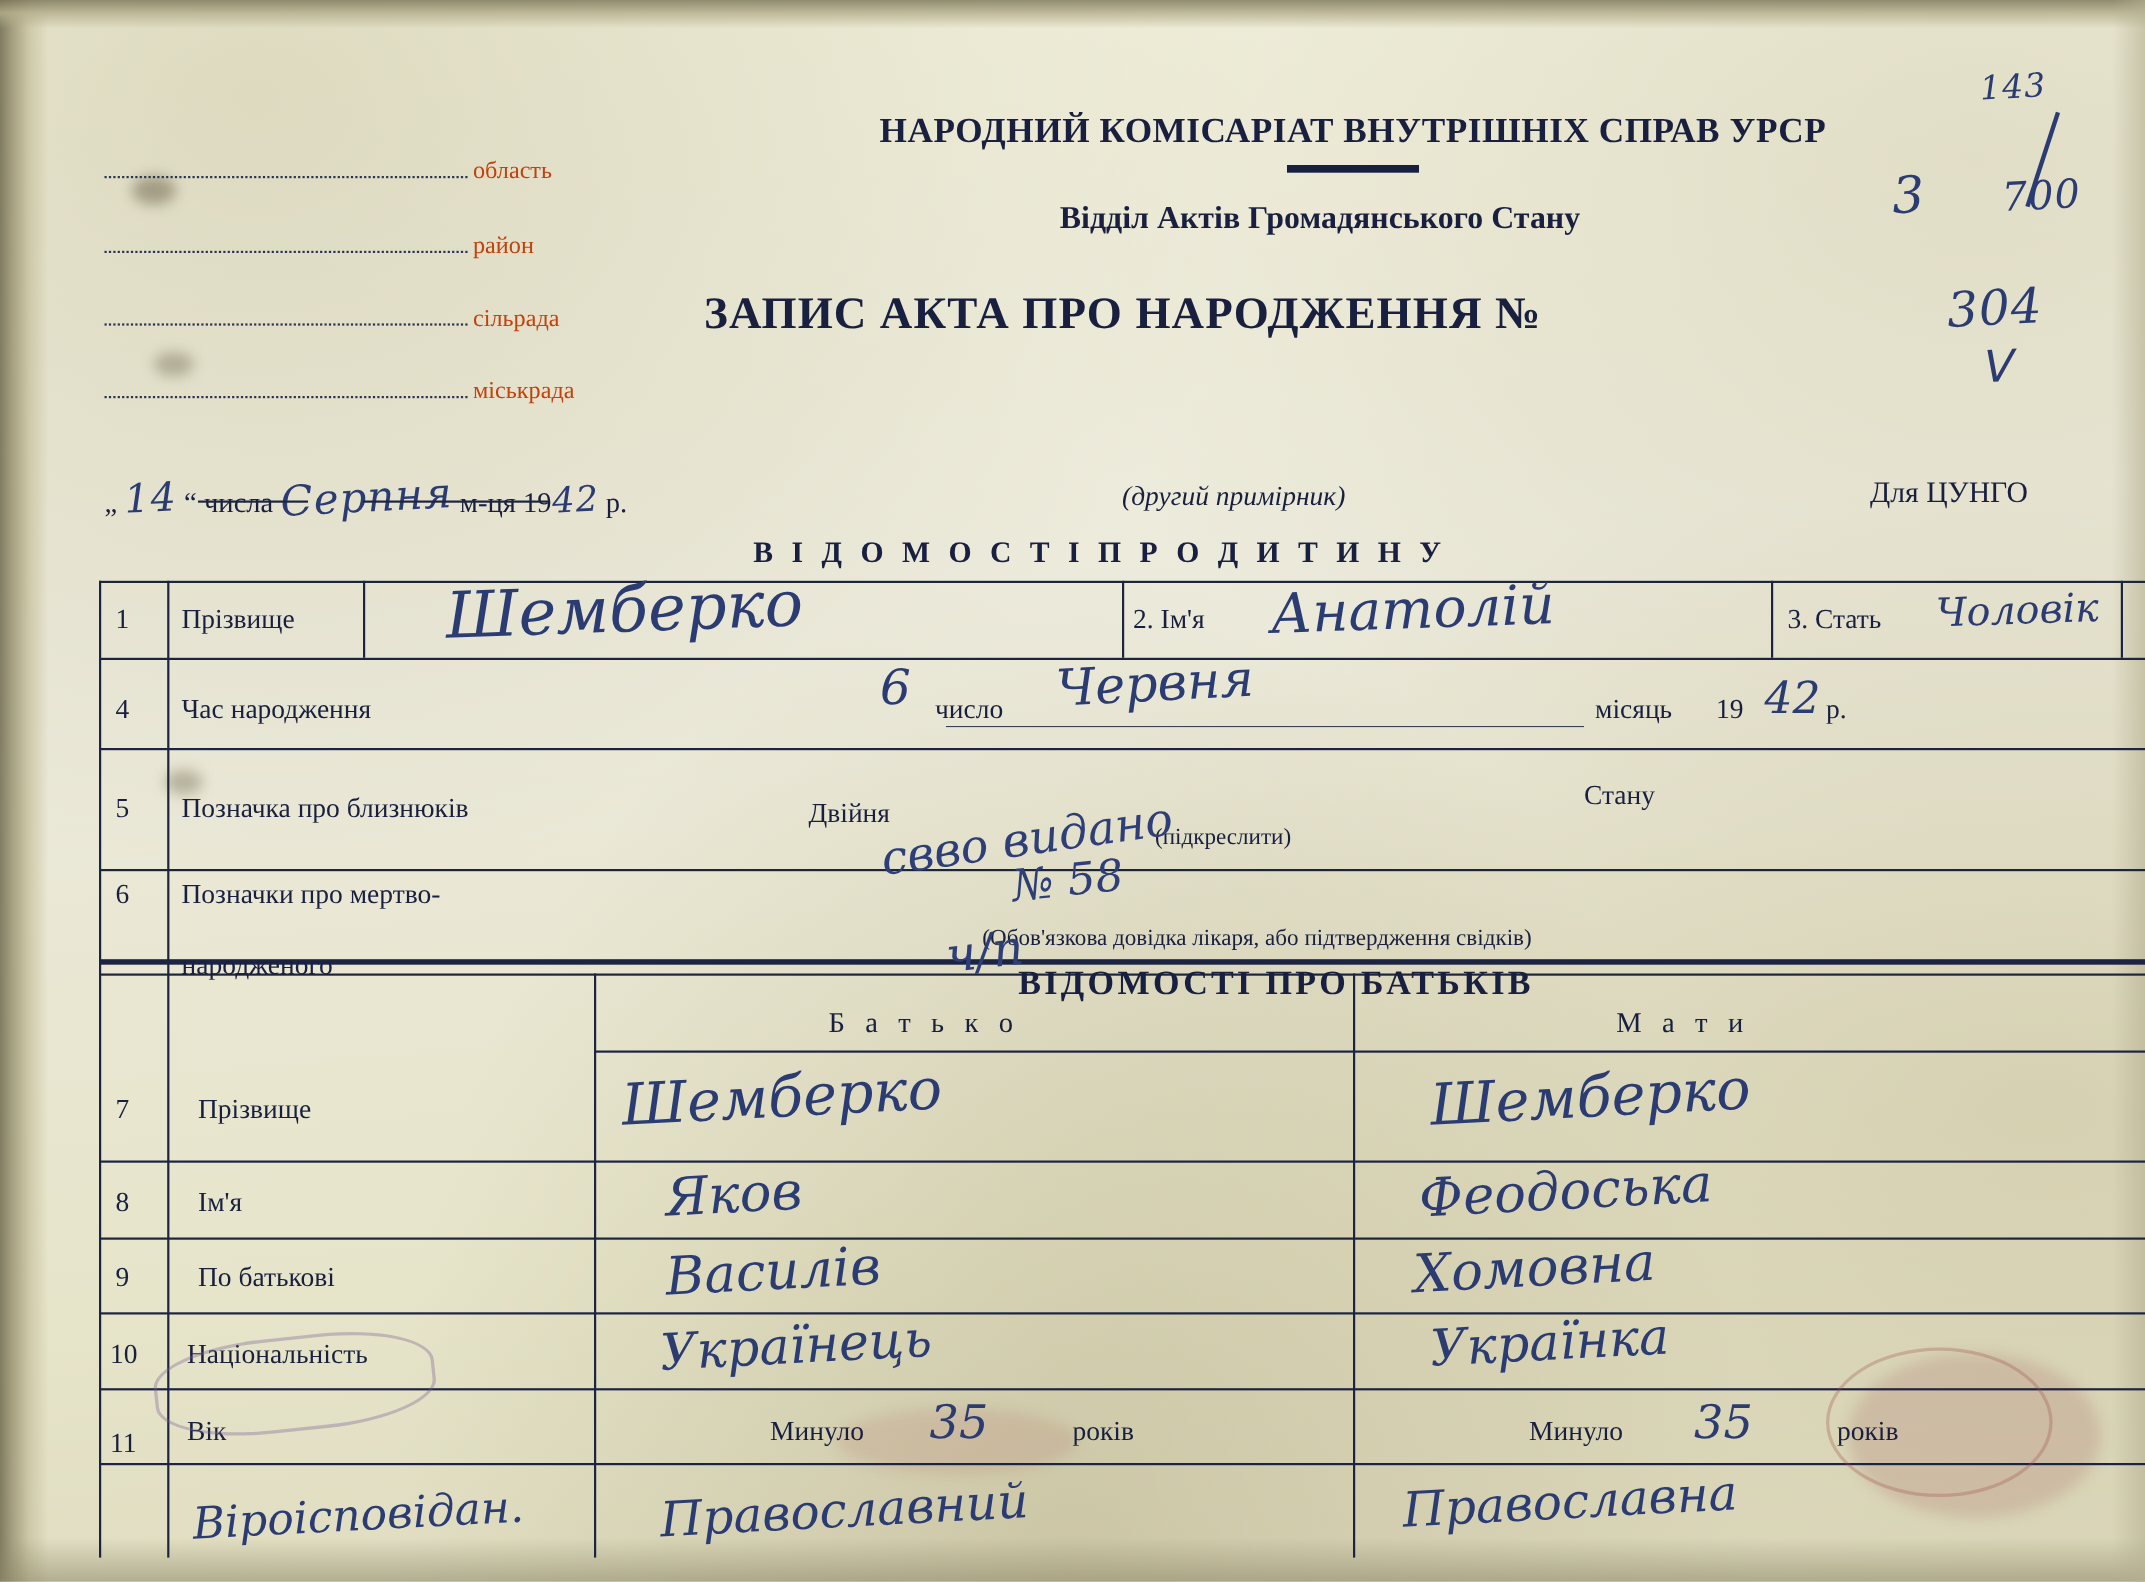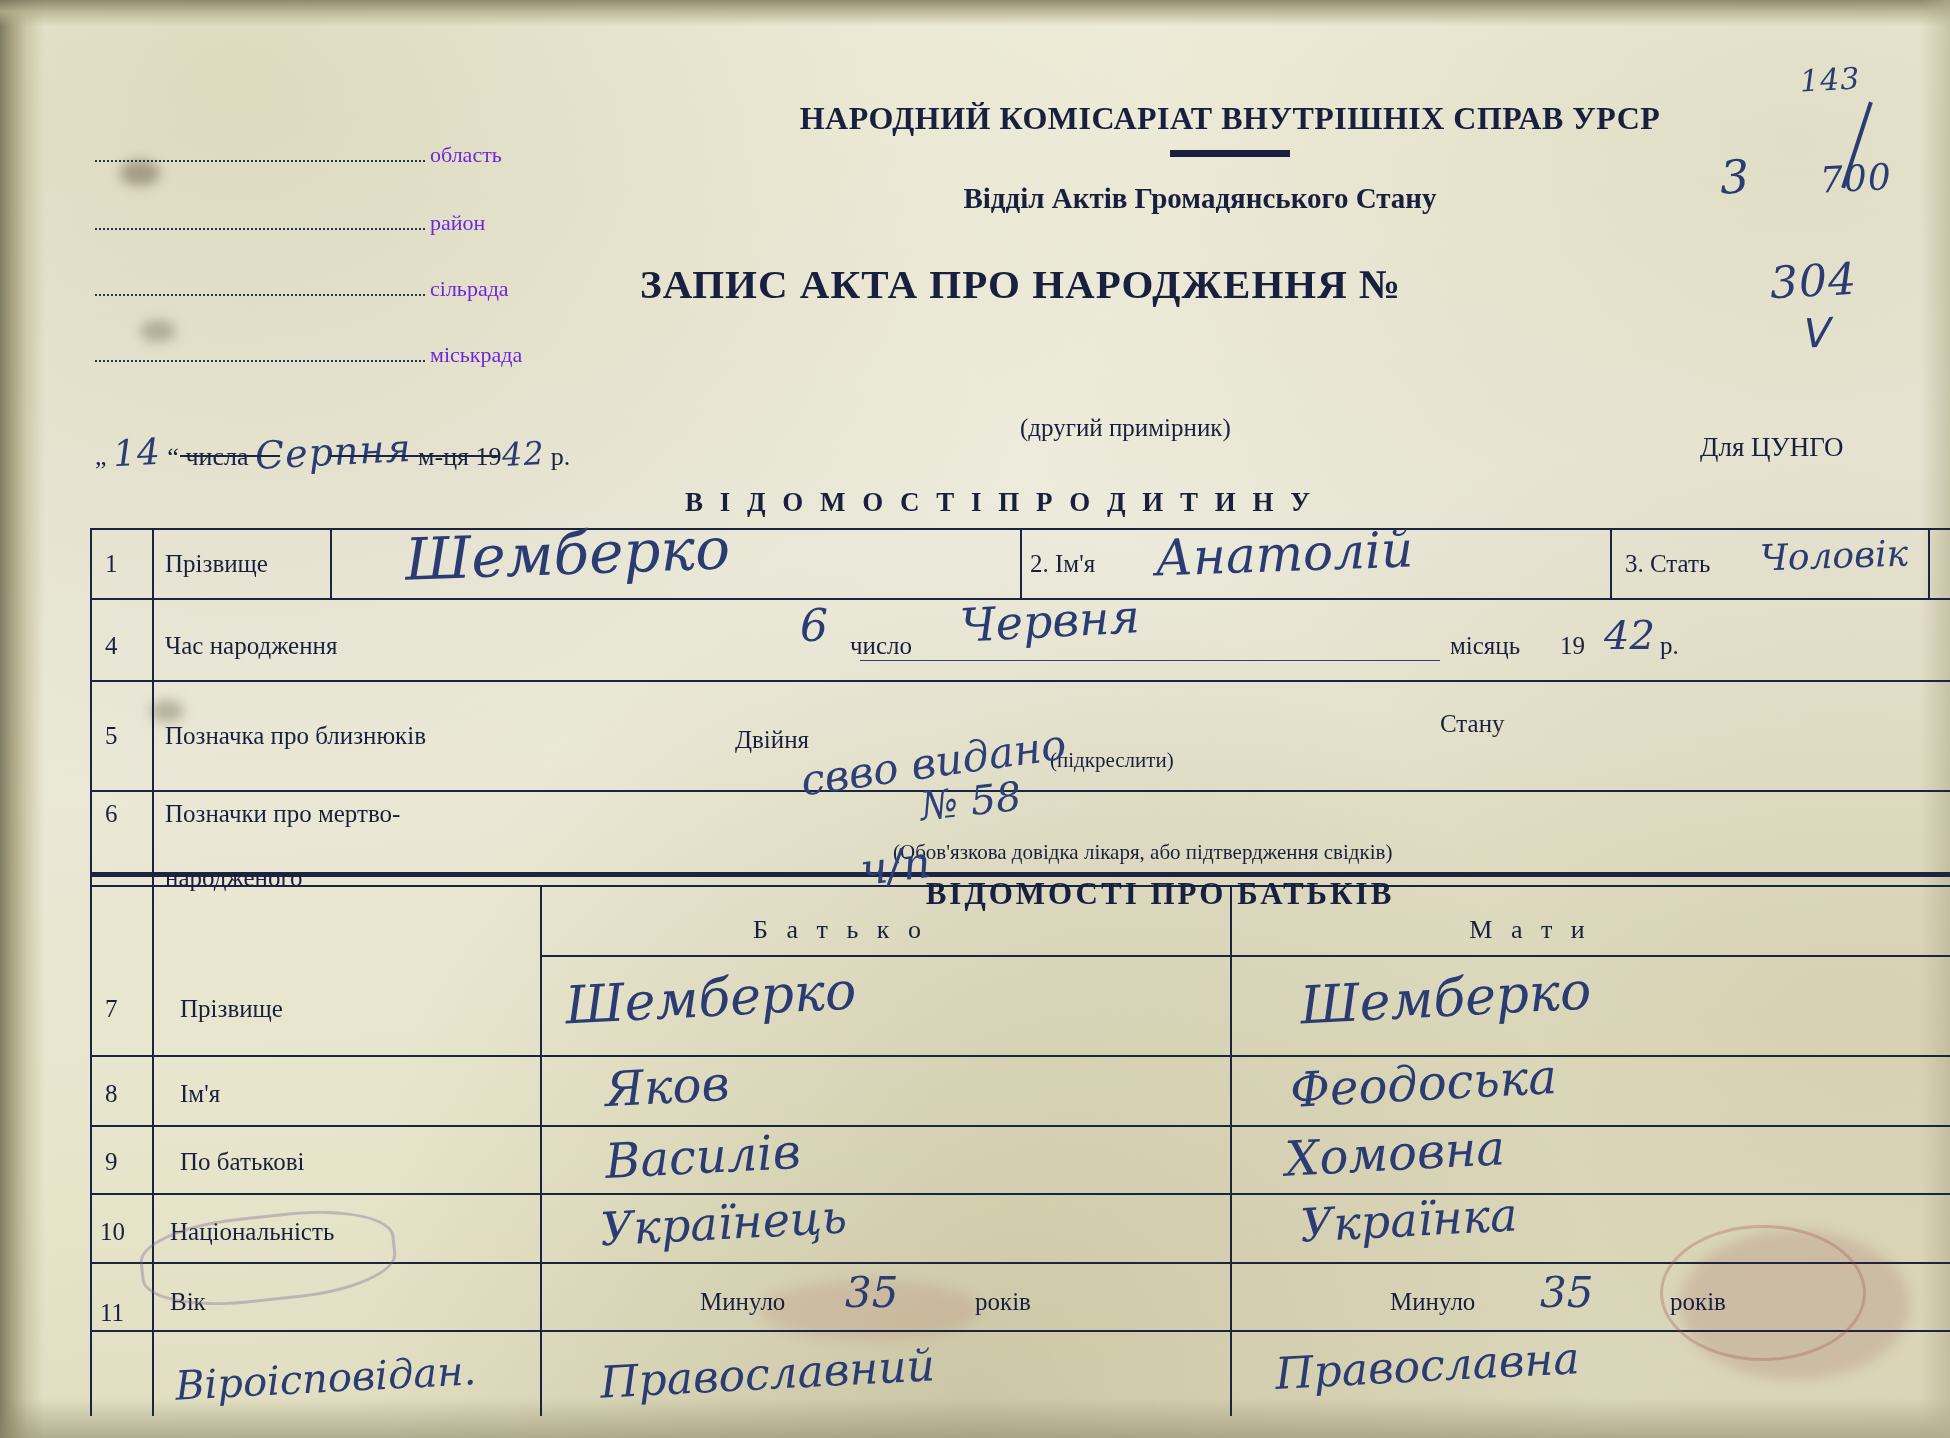--- a/index.html
+++ b/index.html
@@ -77,27 +77,27 @@
   #corner-slash{
     position:absolute;left:1855px;top:100px;width:4px;height:90px;background:#2b3c73;
     transform:rotate(18deg);
   }
 
   
   .dotline{
     position:absolute;border-bottom:2px dotted #2a3350;height:0;
   }
   .dotlabel{
-    position:absolute;font-size:22px;color:#6d28d9;
+    position:absolute;font-size:22px;color:#c2410c;
   }
 
   
   #date-row{position:absolute;left:95px;top:430px;font-size:26px;}
 
-  #second-copy{position:absolute;left:1020px;top:414px;font-size:25px;}
+  #second-copy{position:absolute;left:1020px;top:438px;font-size:25px;font-style:italic;}
   #for-cungo{position:absolute;left:1700px;top:432px;font-size:27px;}
 
   
   #sec-child{
     position:absolute;left:640px;top:487px;width:720px;text-align:center;
     font-size:27px;font-weight:bold;letter-spacing:5px;
   }
   #sec-parents{
     position:absolute;left:880px;top:876px;width:560px;text-align:center;
     font-size:31px;font-weight:bold;letter-spacing:3px;

